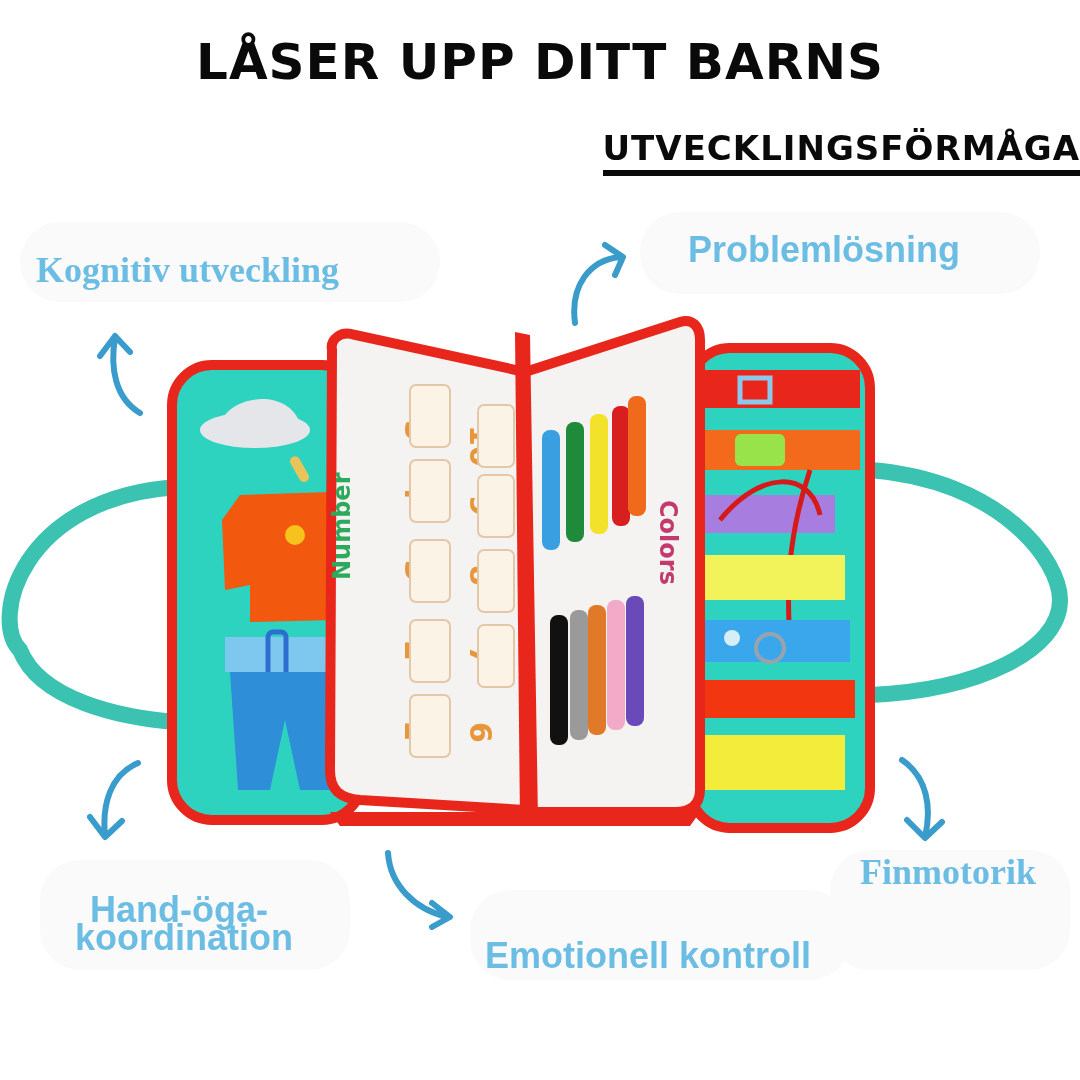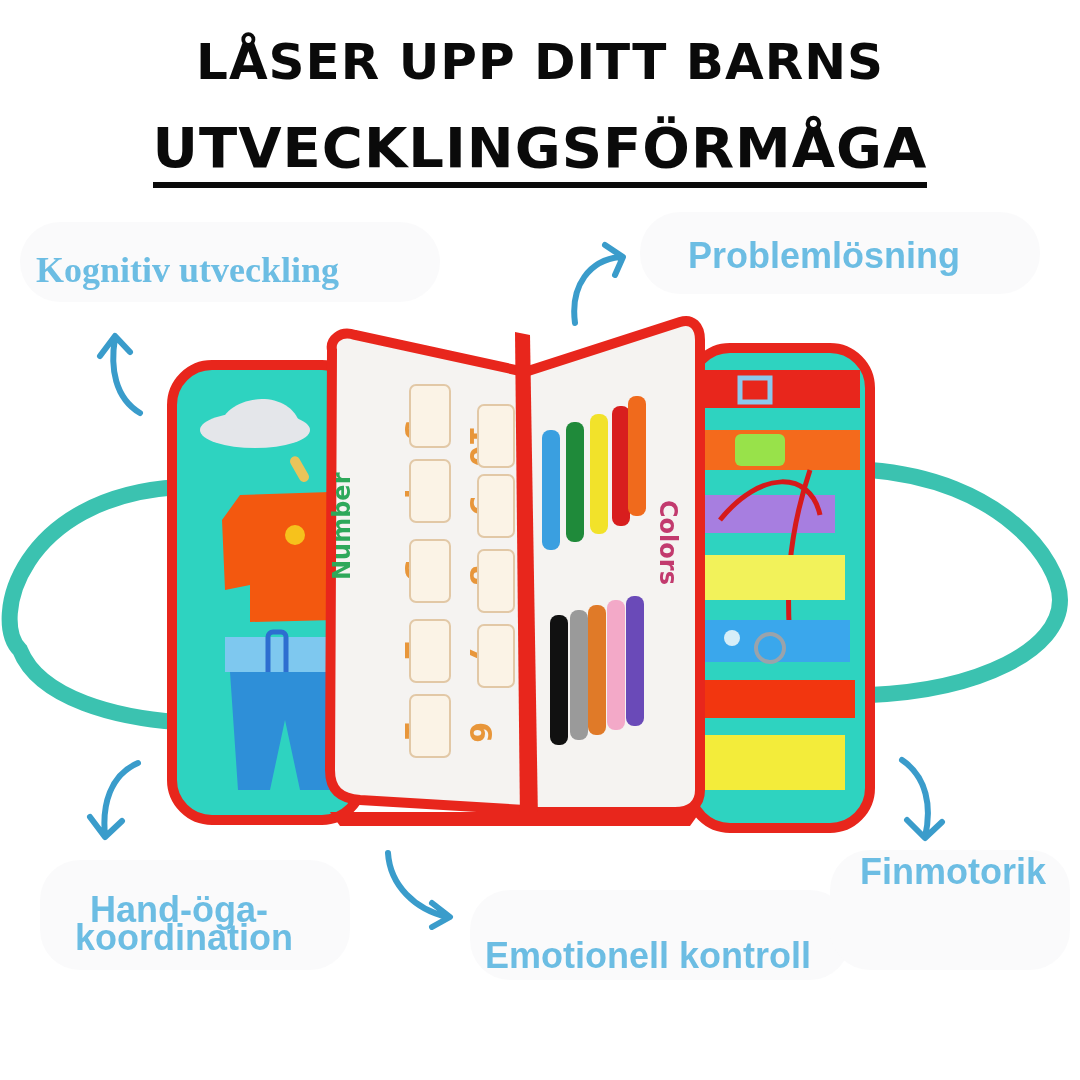--- a/index.html
+++ b/index.html
@@ -1,19 +1,19 @@
 <!DOCTYPE html>
 <html><head>
 <meta charset="utf-8">
 <style>
   html, body { margin:0; padding:0; background:#ffffff; }
   body { width:1080px; height:1080px; position:relative; overflow:hidden; font-family:"DejaVu Sans", sans-serif; }
   .headline { position:absolute; left:0; width:1080px; text-align:center; font-family:"DejaVu Sans", sans-serif; font-weight:bold; color:#0a0a0a; letter-spacing:1px; }
   .headline.l1 { top:30px; font-size:50px; line-height:64px; }
-  .headline.l2 { top:116px; font-size:56px; line-height:64px; }
+  .headline.l2 { top:116px; font-size:34px; line-height:64px;text-align:right; }
   .headline.l2 span { border-bottom:6px solid #0a0a0a; padding-bottom:2px; }
   .label { position:absolute; font-family:"Liberation Sans", sans-serif; font-weight:bold; color:#6cbde3; font-size:36px; line-height:44px; }
   .label-bg { position:absolute; background:#f9fafb; border-radius:40px; opacity:0.9; }
   .arrow { position:absolute; }
   #product { position:absolute; left:0; top:300px; }
 </style>
 </head>
 <body>
 
 <div class="headline l1">LÅSER UPP DITT BARNS</div>
@@ -114,17 +114,17 @@
   <path d="M58,8 C30,20 22,50 25,80 M10,62 L25,82 L42,66" fill="none" stroke="#3a9ccb" stroke-width="6" stroke-linecap="round" stroke-linejoin="round"></path>
 </svg>
 <svg class="arrow" style="left:380px;top:845px;" width="80" height="85" viewBox="0 0 80 85">
   <path d="M8,8 C10,40 35,65 68,72 M52,58 L70,72 L52,82" fill="none" stroke="#3a9ccb" stroke-width="6" stroke-linecap="round" stroke-linejoin="round"></path>
 </svg>
 <svg class="arrow" style="left:892px;top:752px;" width="60" height="92" viewBox="0 0 60 92">
   <path d="M10,8 C35,25 40,55 33,85 M15,68 L33,86 L50,70" fill="none" stroke="#3a9ccb" stroke-width="6" stroke-linecap="round" stroke-linejoin="round"></path>
 </svg>
 
 <div class="label" style="left:36px;top:248px;font-family:Liberation Serif, serif;">Kognitiv utveckling</div>
-<div class="label" style="left:688px;top:234px;">Problemlösning</div>
+<div class="label" style="left:688px;top:228px;">Problemlösning</div>
 <div class="label" style="left:90px;top:888px;">Hand-öga-</div>
 <div class="label" style="left:75px;top:916px;">koordination</div>
 <div class="label" style="left:485px;top:908px;margin-top:26px;">Emotionell kontroll</div>
-<div class="label" style="left:860px;top:850px;">Finmotorik</div>
+<div class="label" style="left:860px;top:850px;font-family:Liberation Serif, serif;">Finmotorik</div>
 
 </body></html>

